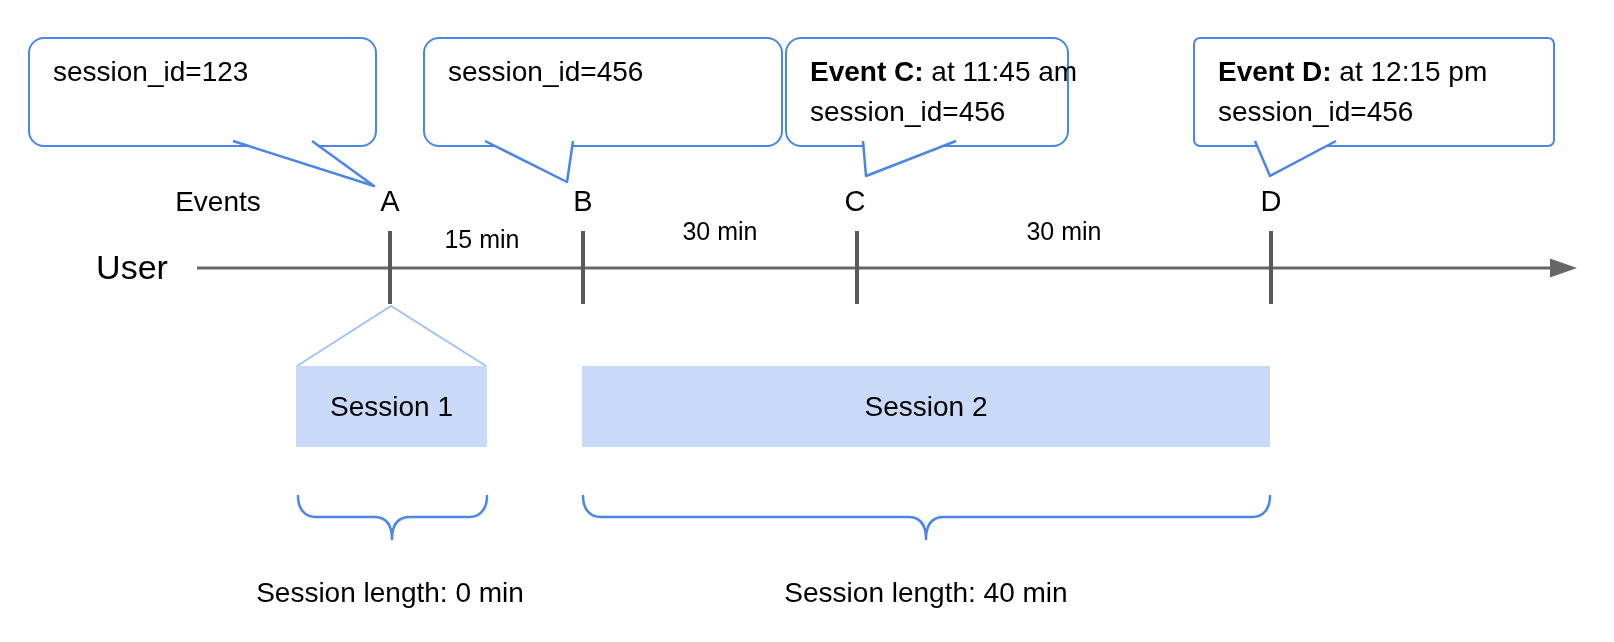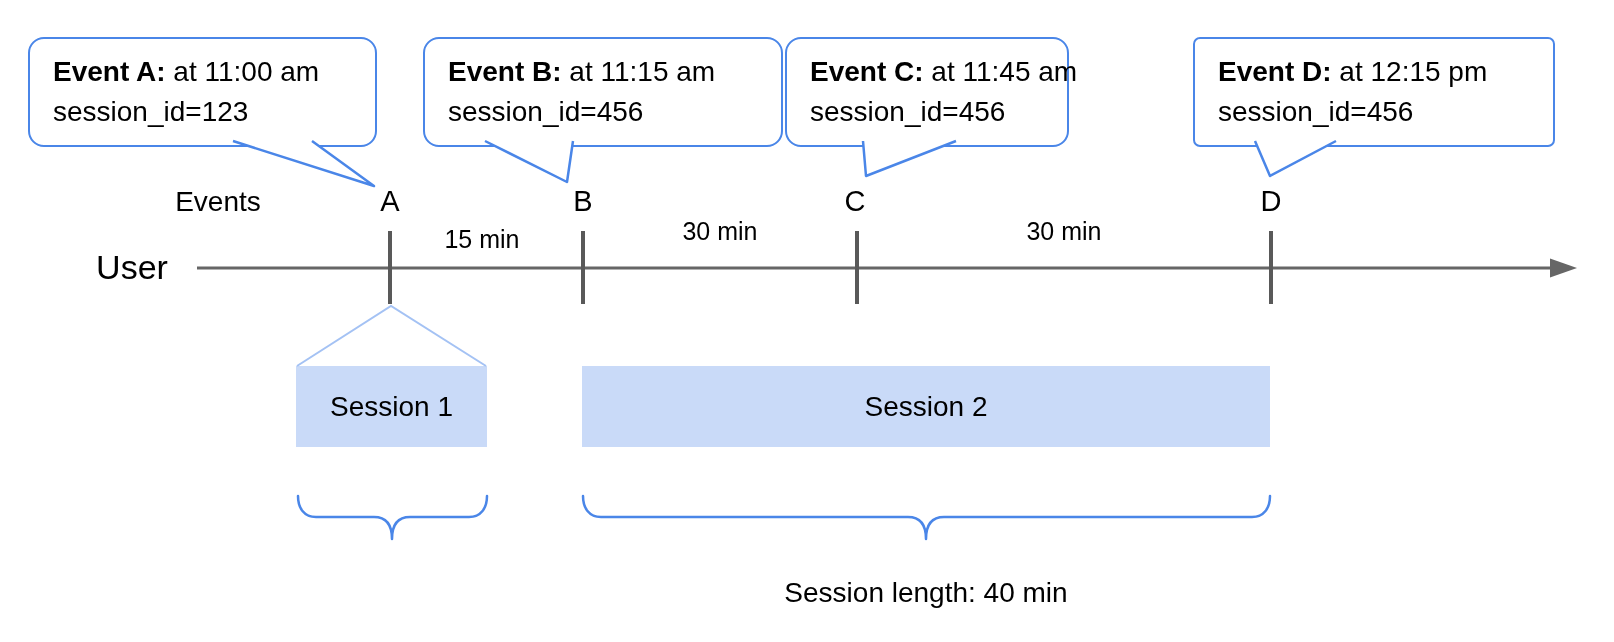--- a/index.html
+++ b/index.html
@@ -60,26 +60,24 @@
   .tail{fill:#ffffff;stroke:var(--c-bubble);stroke-width:2.5;stroke-linejoin:round;}
   .funnel{stroke:var(--c-funnel);stroke-width:2;fill:none;}
   .brace{stroke:var(--c-brace);stroke-width:2.5;fill:none;stroke-linecap:round;stroke-linejoin:round;}
 </style>
 </head>
 <body style="--c-bubble: #4a86e8; --c-fill: #c9daf8; --c-funnel: #a4c2f4; --c-brace: #4a86e8; --c-line: #666666; --c-tick: #595959; --c-text: #000000;">
 
 <div class="canvas">
 
   <div class="bubble" style="left:28px;top:37px;width:349px;">
-    <div><b>Event A:</b><span> at 11:00 am</span></div>
     <div>session_id=123</div>
   </div>
 
   <div class="bubble" style="left:423px;top:37px;width:360px;">
-    <div><b>Event B:</b><span> at 11:15 am</span></div>
     <div>session_id=456</div>
   </div>
 
   <div class="bubble" style="left:785px;top:37px;width:284px;">
     <div><b>Event C:</b><span> at 11:45 am</span></div>
     <div>session_id=456</div>
   </div>
 
   <div class="bubble" style="left:1193px;top:37px;width:362px;border-radius:7px;">
     <div><b>Event D:</b><span> at 12:15 pm</span></div>
@@ -98,20 +96,21 @@
   <div class="lbl interval" style="left:650px;">30 min</div>
   <div class="lbl interval" style="left:994px;">30 min</div>
 
   <div class="session-box" style="left:296px;width:191px;">
     <span>Session 1</span>
   </div>
   <div class="session-box" style="left:582px;width:688px;align-items:center;">
     <span>Session 2</span>
   </div>
 
+  <div class="lbl length-label" style="left:180px;">Session length: 0 min</div>
   <div class="lbl length-label" style="left:716px;">Session length: 40 min</div>
 
   <svg class="overlay" viewBox="0 0 1614 642">
 
     <path class="tail" d="M 233,141 L 374,186 L 312,141"></path>
     <path class="tail" d="M 485,141 L 567,182 L 573,141"></path>
     <path class="tail" d="M 863,141 L 866,176 L 956,141"></path>
     <path class="tail" d="M 1255,141 L 1270,176 L 1336,141"></path>
 
     <line class="timeline-stroke" x1="197" y1="268" x2="1552" y2="268"></line>

